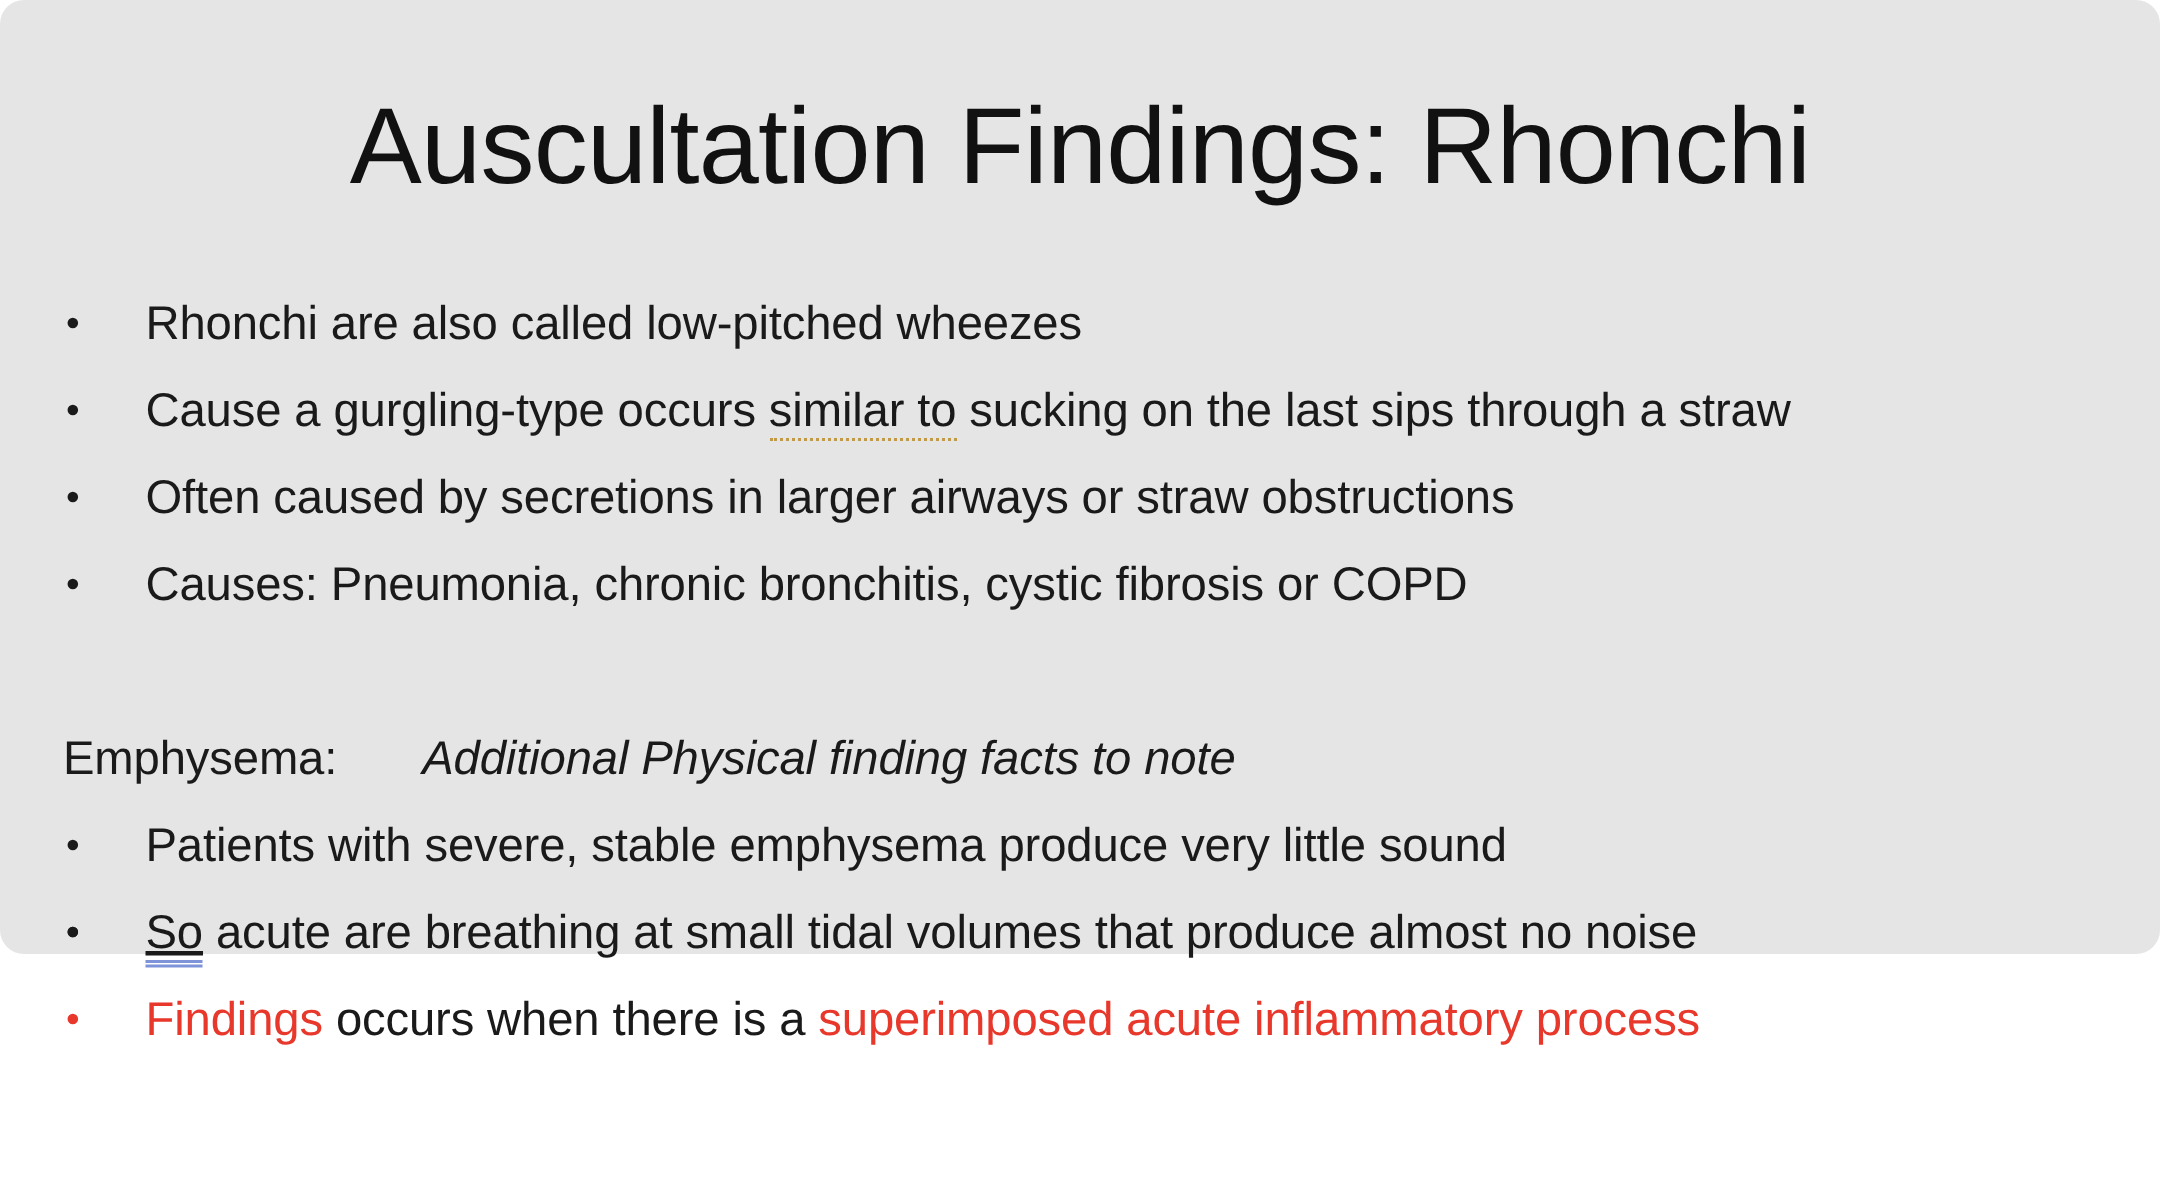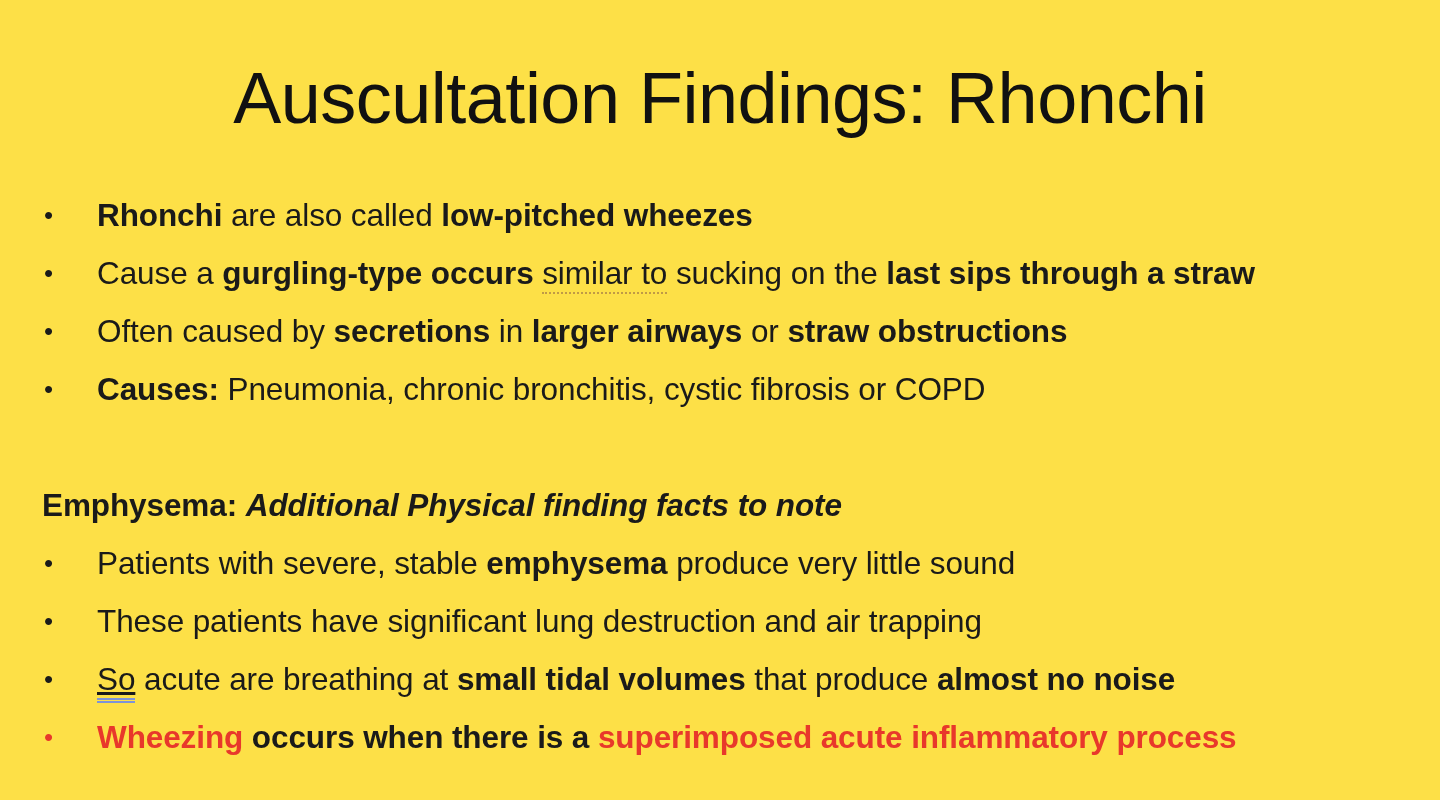--- a/index.html
+++ b/index.html
@@ -12,23 +12,24 @@
     height: 800px;
     overflow: hidden;
     font-family: "Liberation Sans", sans-serif;
     color: #1a1a1a;
     -webkit-font-smoothing: antialiased;
   }
 
   .slide {
     position: relative;
     width: 1440px;
-    height: 800px;
-    background: #fde047;
+    height: 636px;
+    background: #e5e5e5;
     box-sizing: border-box;
+    border-radius: 16px;
   }
 
   
   .slide-title {
     position: absolute;
     top: 8px;
     left: 0;
     width: 1440px;
     text-align: center;
     font-size: 72px;
@@ -72,22 +73,22 @@
   .line.no-bullet {
     padding-left: 4px;
   }
 
   .line.spacer {
     height: 58px;
     line-height: 58px;
   }
 
   
-  .b  { font-weight: bold; }
-  .bi { font-weight: bold; font-style: italic; }
+  .b  { font-weight: normal; }
+  .bi { font-weight: normal; font-style: italic; margin-left: 48px; }
   .line.red-line .bullet { color: #E8382B; }
 
   
   .grammar-dotted {
     border-bottom: 2.5px dotted #C09A46;
     padding-bottom: 1px;
     text-align: center;
   }
   .grammar-double {
     position: relative;
@@ -113,18 +114,18 @@
   <h1 class="slide-title">Auscultation Findings: Rhonchi</h1>
 
   <div class="body-block">
       <div class="line"><span class="bullet">•</span><span class="b">Rhonchi</span><span> are also called </span><span class="b">low-pitched wheezes</span></div>
       <div class="line"><span class="bullet">•</span><span>Cause a </span><span class="b">gurgling-type occurs</span><span> </span><span class="grammar-dotted">similar to</span><span> sucking on the </span><span class="b">last sips through a straw</span></div>
       <div class="line"><span class="bullet">•</span><span>Often caused by </span><span class="b">secretions</span><span> in </span><span class="b">larger airways</span><span> or </span><span class="b">straw obstructions</span></div>
       <div class="line"><span class="bullet">•</span><span class="b">Causes:</span><span> Pneumonia, chronic bronchitis, cystic fibrosis or COPD</span></div>
       <div class="line spacer no-bullet">&nbsp;</div>
       <div class="line no-bullet"><span class="b">Emphysema: </span><span class="bi">Additional Physical finding facts to note</span></div>
       <div class="line"><span class="bullet">•</span><span>Patients with severe, stable </span><span class="b">emphysema</span><span> produce very little sound</span></div>
-      <div class="line"><span class="bullet">•</span><span>These patients have significant lung destruction and air trapping</span></div>
+      <div class="line"><span class="bullet">•</span></div>
       <div class="line"><span class="bullet">•</span><span class="grammar-double">So</span><span> acute are breathing at </span><span class="b">small tidal volumes</span><span> that produce </span><span class="b">almost no noise</span></div>
-      <div class="line red-line"><span class="bullet" style="color: rgb(232, 56, 43);">•</span><span class="b" style="color: rgb(232, 56, 43);">Wheezing</span><span class="b"> occurs when there is a </span><span class="b" style="color: rgb(232, 56, 43); text-align: right;">superimposed acute inflammatory process</span></div>
+      <div class="line red-line"><span class="bullet" style="color: rgb(232, 56, 43);">•</span><span class="b" style="color: rgb(232, 56, 43);">Findings</span><span class="b"> occurs when there is a </span><span class="b" style="color: rgb(232, 56, 43); text-align: right;">superimposed acute inflammatory process</span></div>
     </div>
 
 </div>
 
 </body></html>

